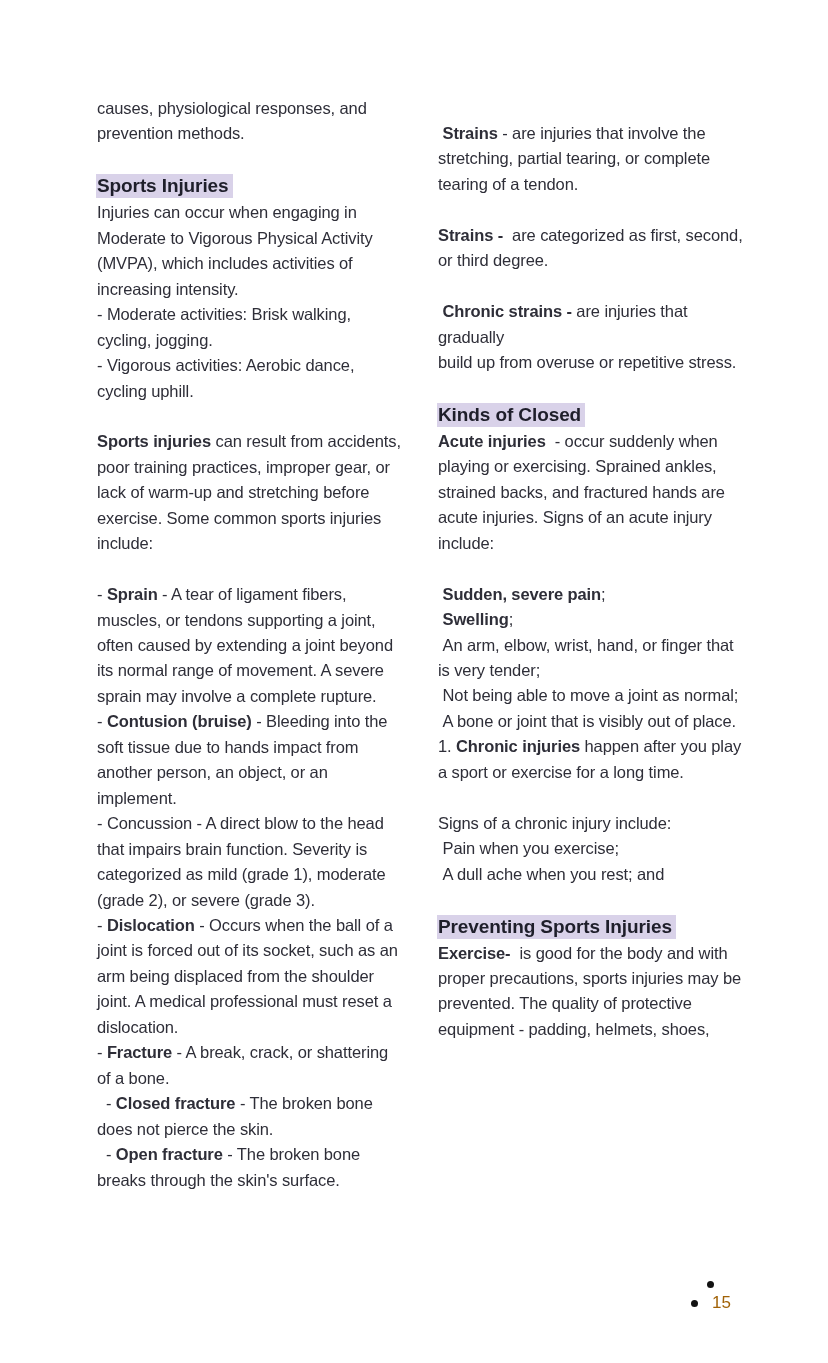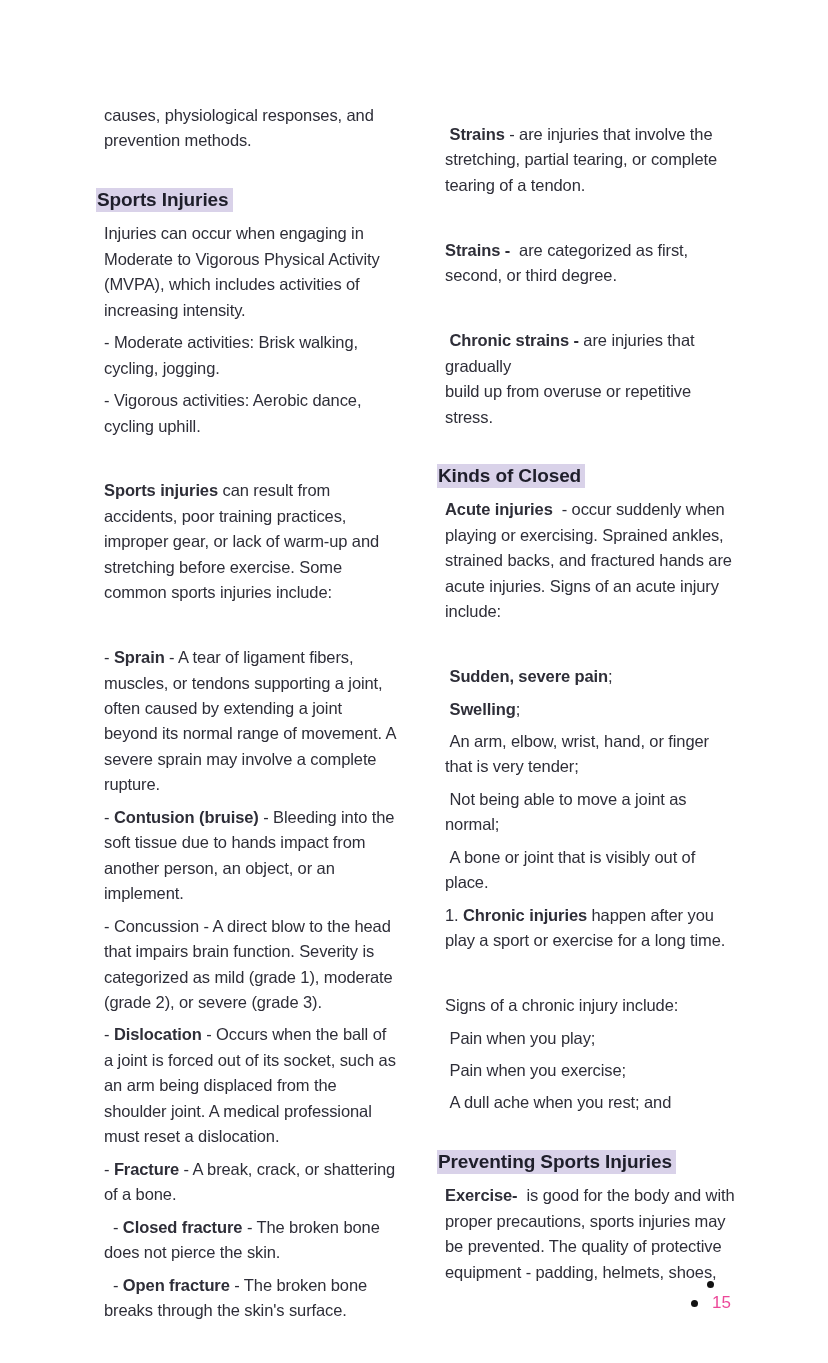--- a/index.html
+++ b/index.html
@@ -19,22 +19,22 @@
   .page{position:absolute;inset:0;}
   .col{
     position:absolute;
     width:308px;
     font-size:16.5px;
     line-height:25.45px;
     letter-spacing:-0.1px;
     color:var(--text-color);
   }
   .col-left{left:97px;top:96px;}
-  .col-right{left:438px;top:115px;}
-  .para{margin:7px;white-space:pre-wrap;}
+  .col-right{left:438px;top:121px;}
+  .para{margin:0;white-space:pre-wrap;}
   .para .b{font-weight:bold;}
   .gap{height:25.45px;}
   .heading{
     margin:0;
     font-size:19px;
     line-height:28px;
     font-weight:bold;
     color:var(--heading-color);
     white-space:pre-wrap;
   }
@@ -49,21 +49,21 @@
     border-radius:50%;
     background:#121212;
   }
   .footer-bullet.b1{left:707px;top:1281px;}
   .footer-bullet.b2{left:691px;top:1300px;}
   .page-number{
     position:absolute;
     left:712px;top:1293px;
     font-size:17px;
     line-height:20px;
-    color:#ec4899;
+    color:#a16207;
   }
 </style>
 </head>
 <body>
 
 <div class="page">
   <div class="col col-left" id="col-left">
       <p class="para"><span>causes, physiological responses, and prevention methods.</span></p>
       <div class="gap"></div>
       <h2 class="heading"><span class="hl">Sports Injuries</span></h2>
@@ -93,21 +93,20 @@
       <p class="para"><span class="b">Acute injuries</span><span>  - occur suddenly when playing or exercising. Sprained ankles, strained backs, and fractured hands are acute injuries. Signs of an acute injury include:</span></p>
       <div class="gap"></div>
       <p class="para"><span> </span><span class="b">Sudden, severe pain</span><span>;</span></p>
       <p class="para"><span> </span><span class="b">Swelling</span><span>;</span></p>
       <p class="para"><span> An arm, elbow, wrist, hand, or finger that is very tender;</span></p>
       <p class="para"><span> Not being able to move a joint as normal;</span></p>
       <p class="para"><span> A bone or joint that is visibly out of place.</span></p>
       <p class="para"><span>1. </span><span class="b">Chronic injuries</span><span> happen after you play a sport or exercise for a long time.</span></p>
       <div class="gap"></div>
       <p class="para"><span>Signs of a chronic injury include:</span></p>
-      <p class="para"><span> Pain when you play;</span></p>
       <p class="para"><span> Pain when you exercise;</span></p>
       <p class="para"><span> A dull ache when you rest; and</span></p>
       <div class="gap"></div>
       <h2 class="heading"><span class="hl">Preventing Sports Injuries</span></h2>
       <p class="para"><span class="b">Exercise-</span><span>  is good for the body and with proper precautions, sports injuries may be prevented. The quality of protective equipment - padding, helmets, shoes,</span></p>
     </div>
 
   <span class="footer-bullet b1"></span>
   <span class="footer-bullet b2"></span>
   <span class="page-number">15</span>

